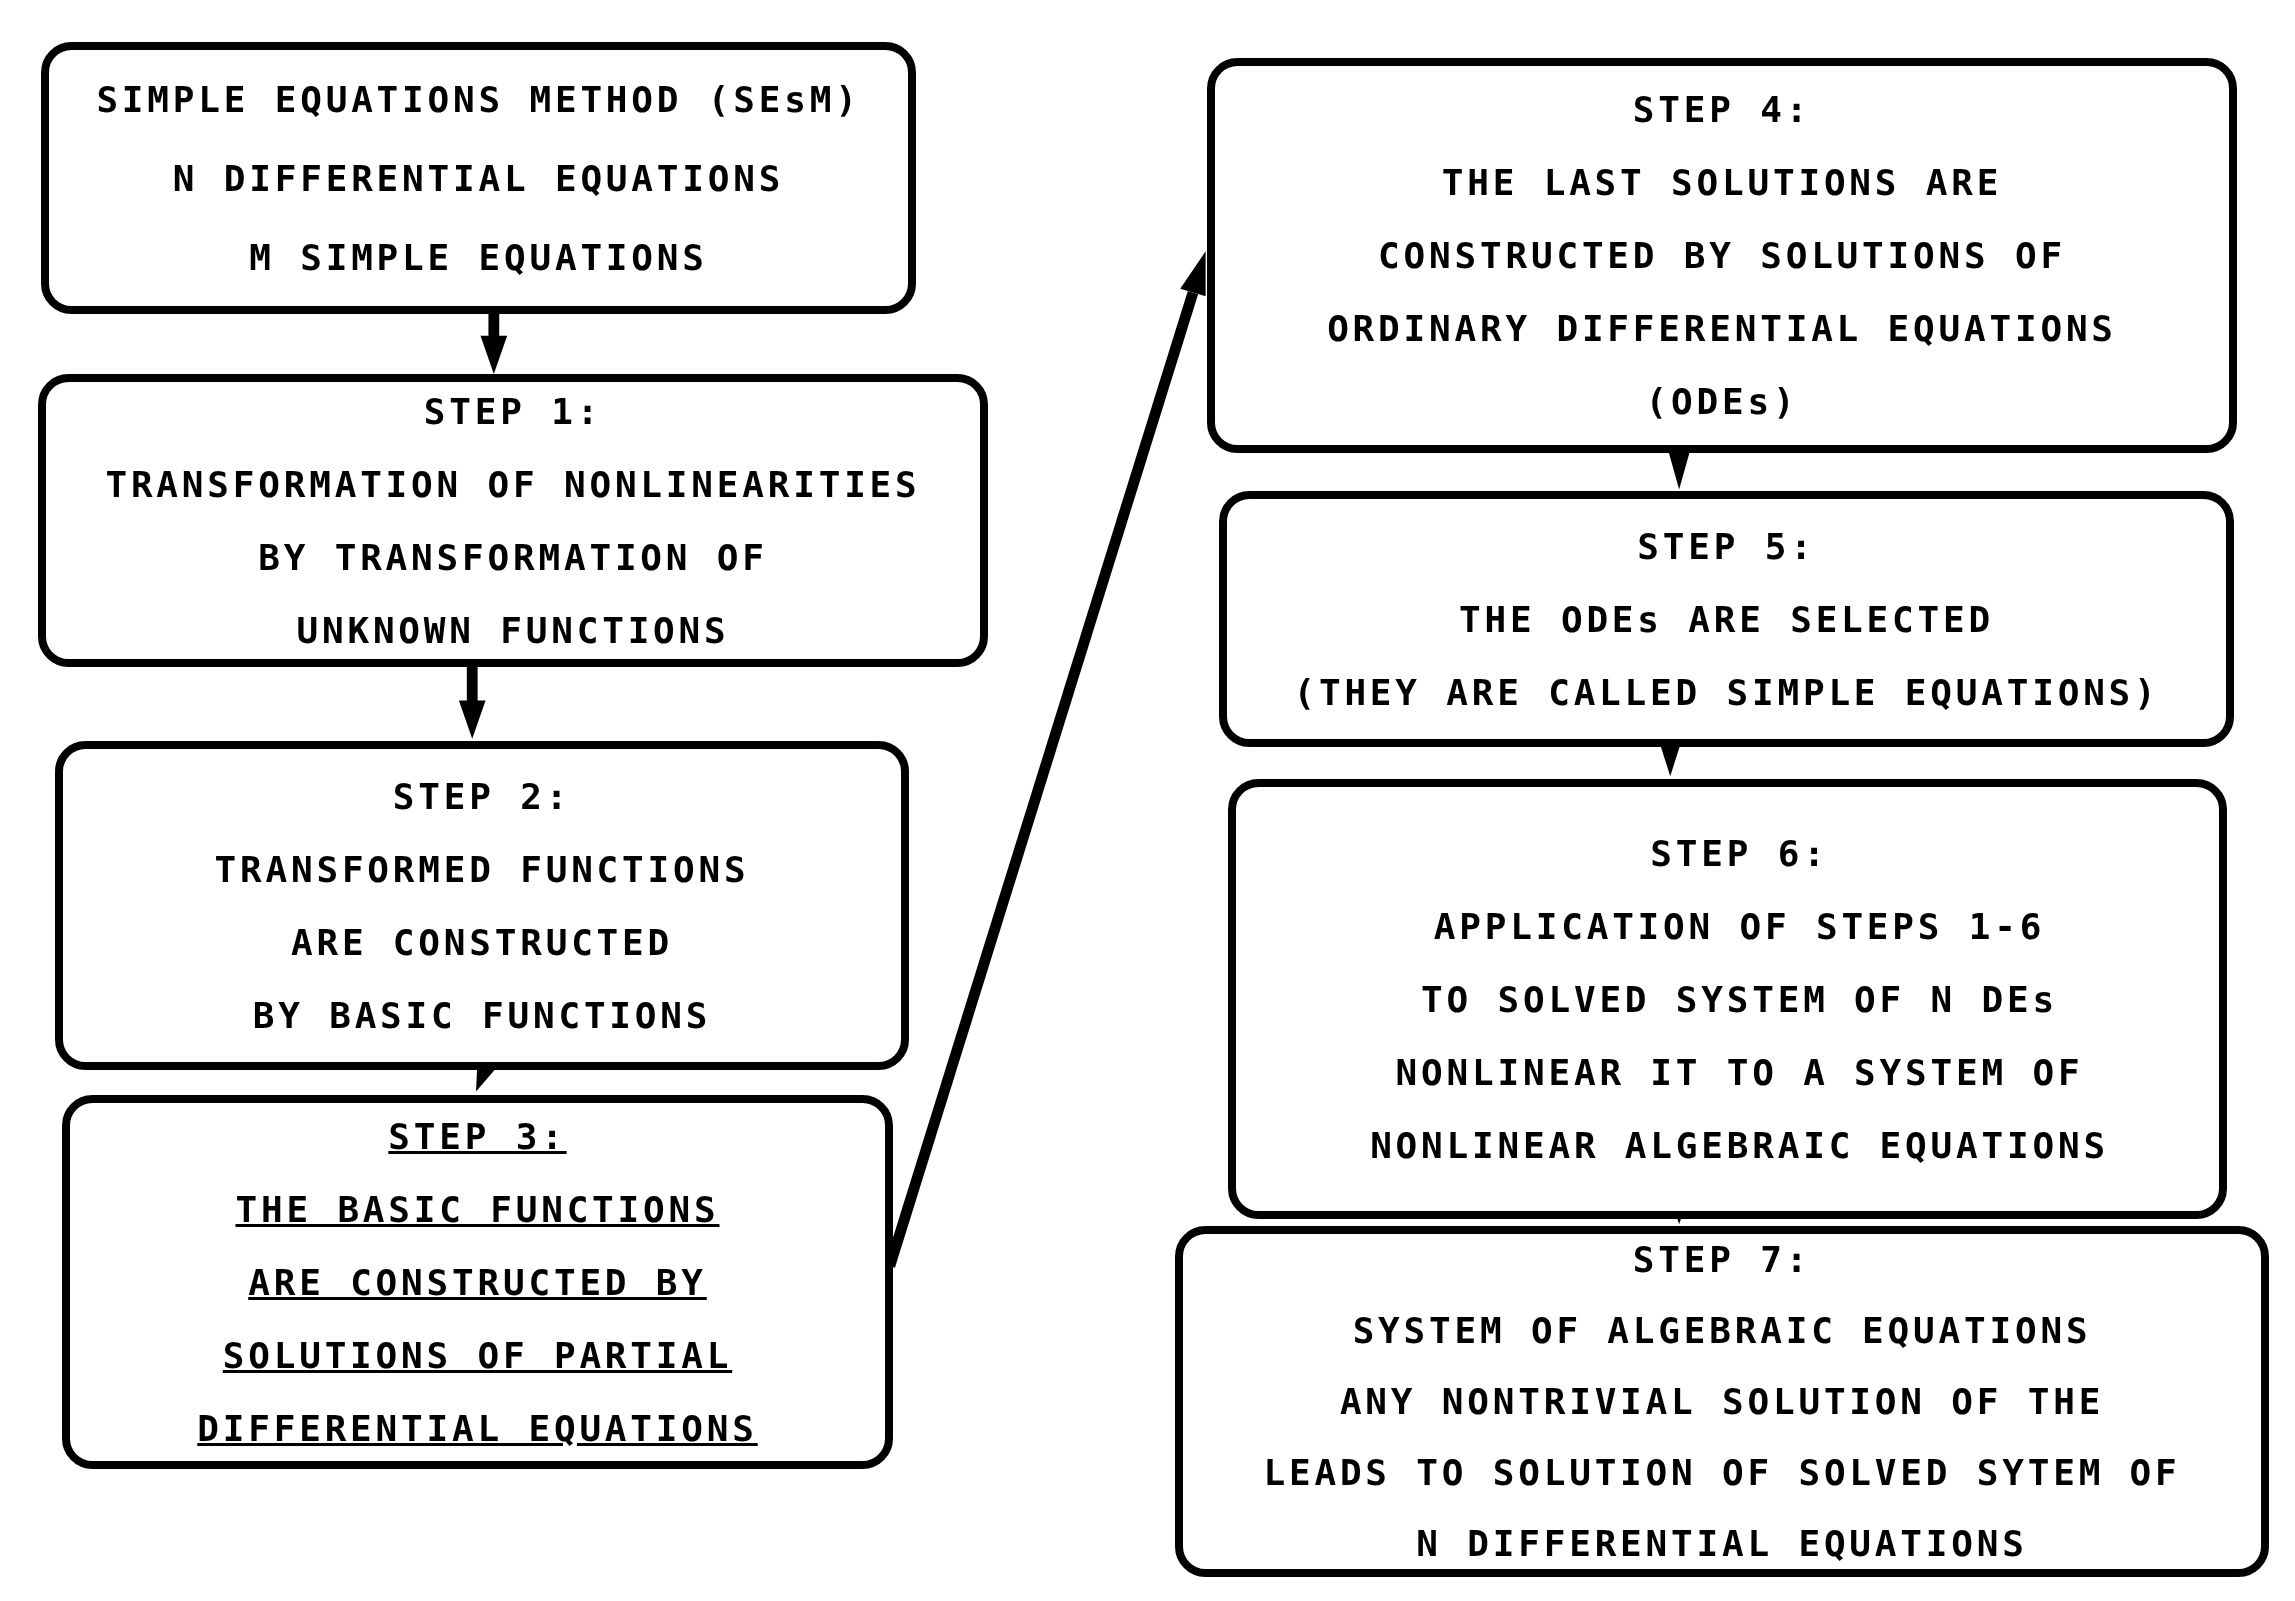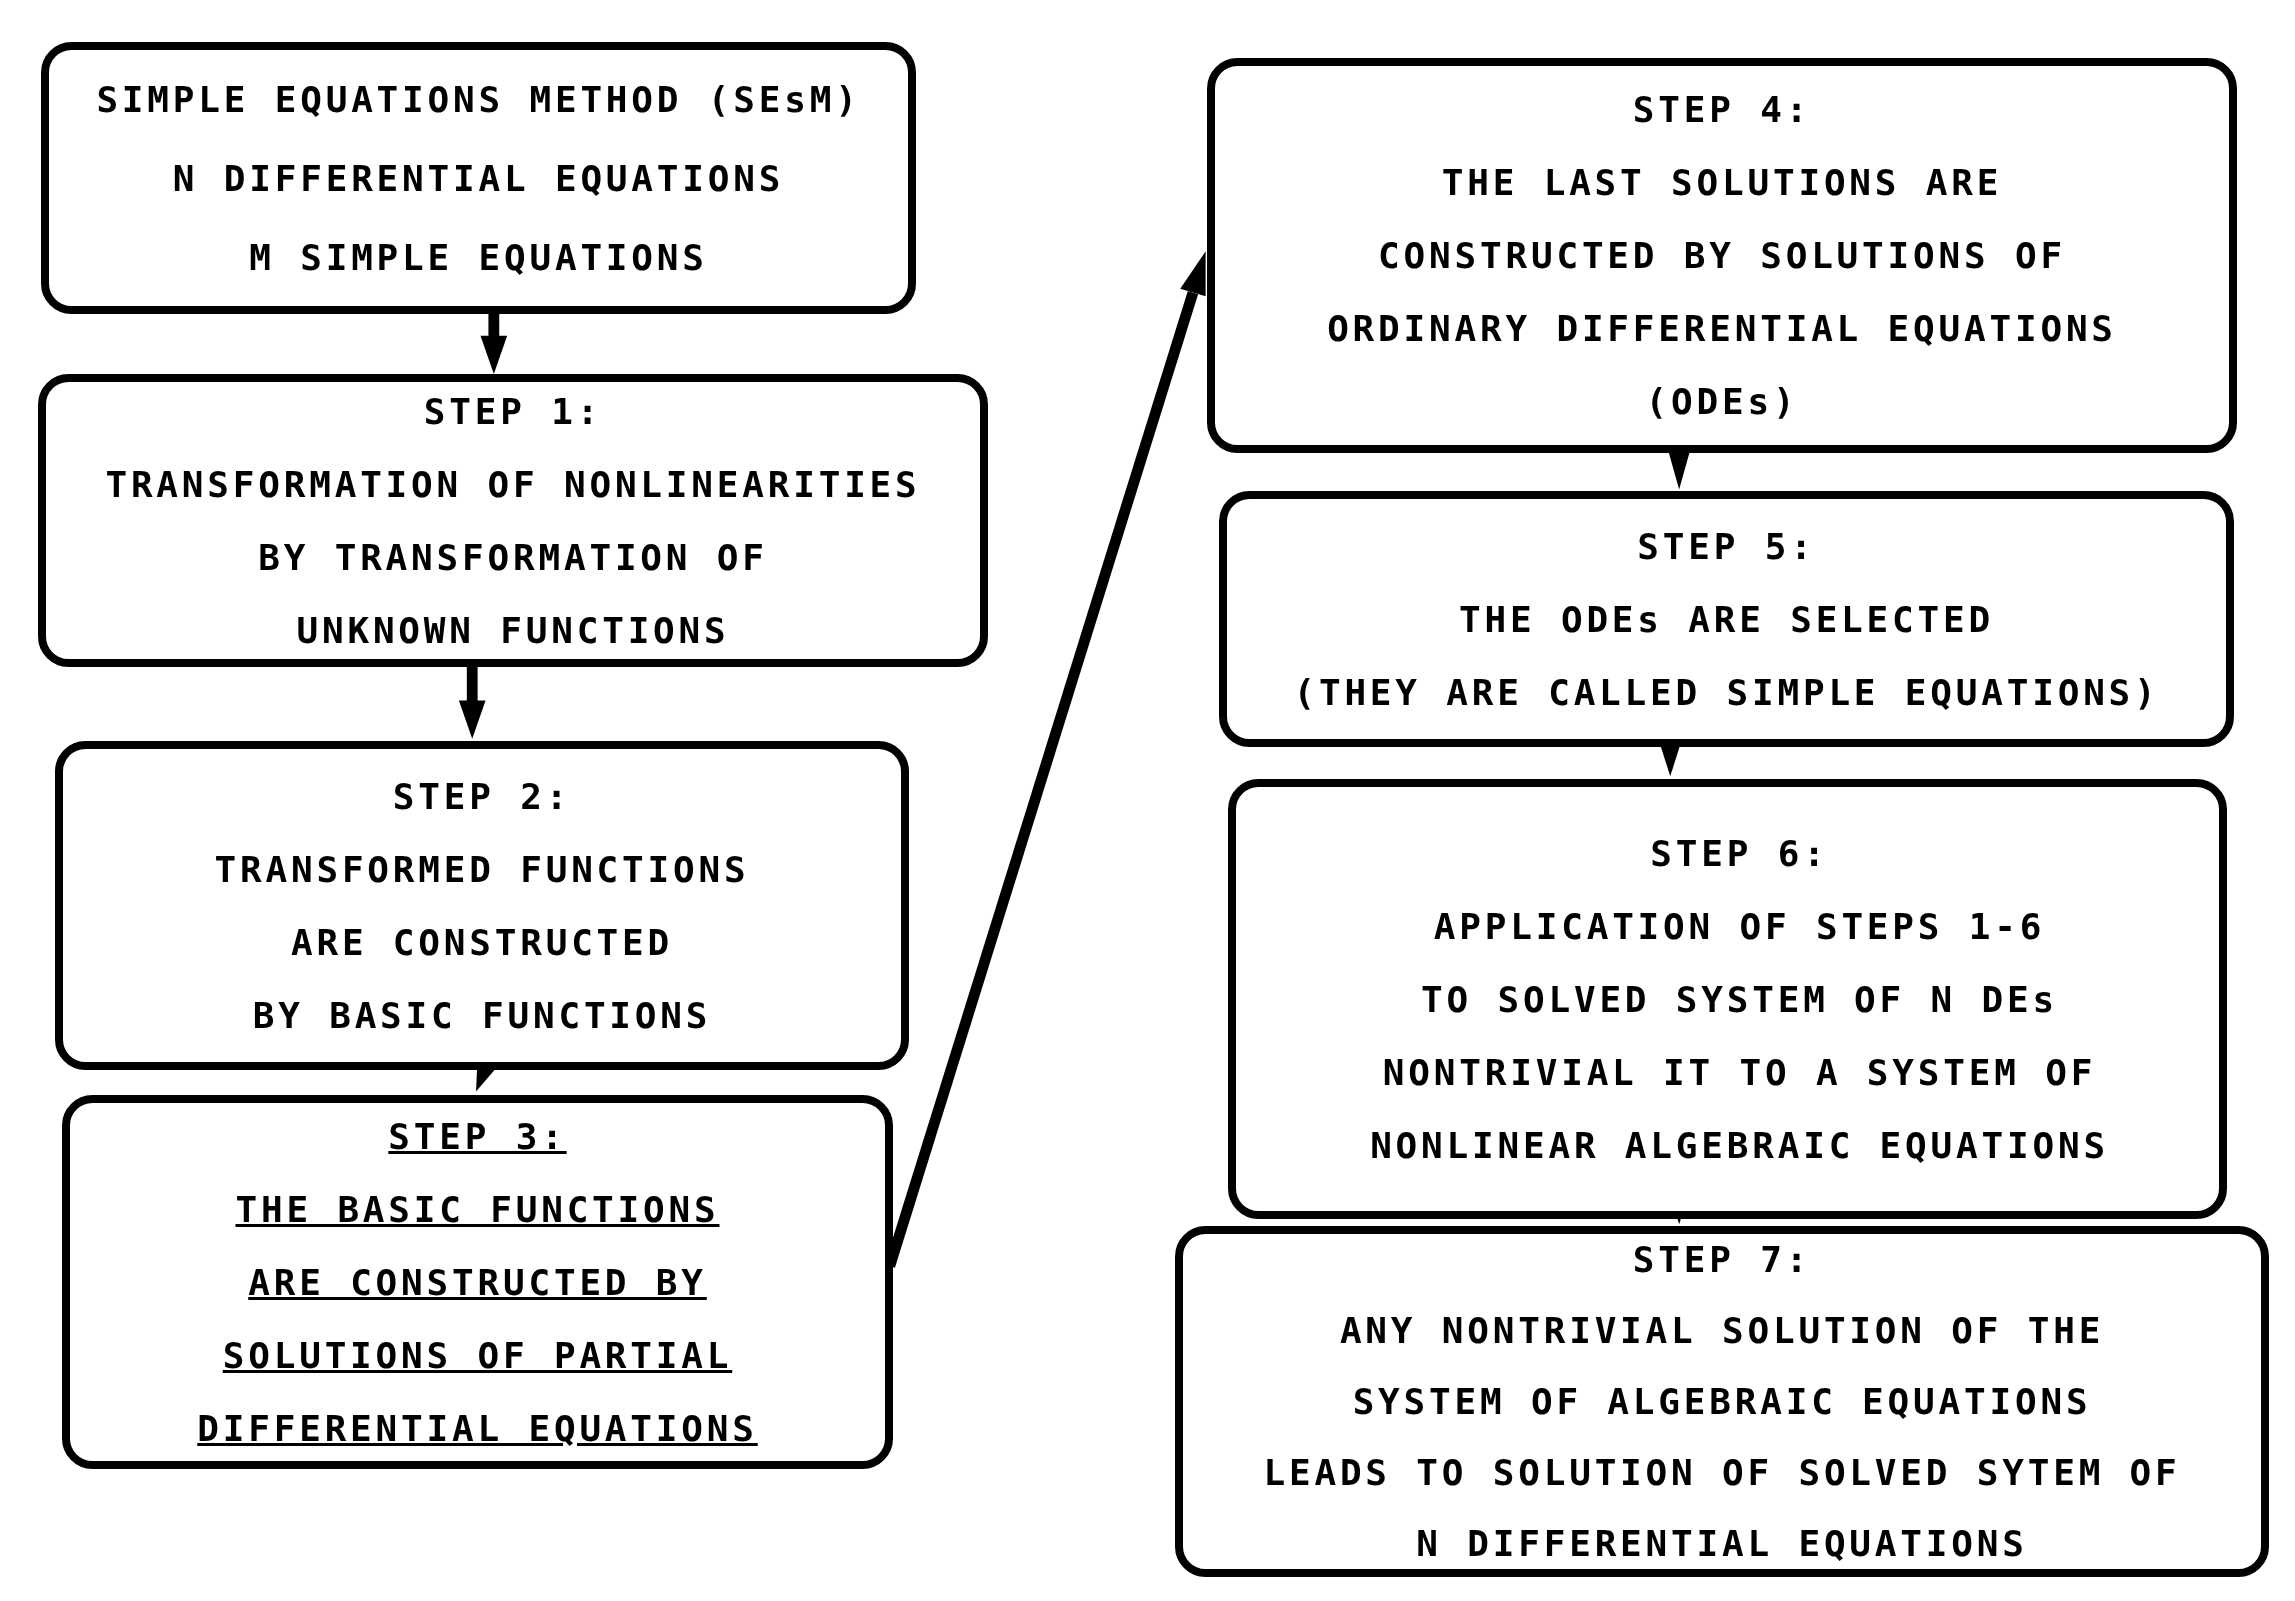--- a/index.html
+++ b/index.html
@@ -127,26 +127,26 @@
   <div class="box box-step5">
     <div class="line">STEP 5:</div>
     <div class="line">THE ODEs ARE SELECTED</div>
     <div class="line">(THEY ARE CALLED SIMPLE EQUATIONS)</div>
   </div>
 
   <div class="box box-step6">
     <div class="line">STEP 6:</div>
     <div class="line">APPLICATION OF STEPS 1-6</div>
     <div class="line">TO SOLVED SYSTEM OF N DEs</div>
-    <div class="line">NONTRIVIAL IT TO A SYSTEM OF</div>
+    <div class="line">NONLINEAR IT TO A SYSTEM OF</div>
     <div class="line">NONLINEAR ALGEBRAIC EQUATIONS</div>
   </div>
 
   <div class="box box-step7">
     <div class="line">STEP 7:</div>
+    <div class="line">SYSTEM OF ALGEBRAIC EQUATIONS</div>
     <div class="line">ANY NONTRIVIAL SOLUTION OF THE</div>
-    <div class="line">SYSTEM OF ALGEBRAIC EQUATIONS</div>
     <div class="line">LEADS TO SOLUTION OF SOLVED SYTEM OF</div>
     <div class="line">N DIFFERENTIAL EQUATIONS</div>
   </div>
 
 </div>
 
 
 </body></html>

